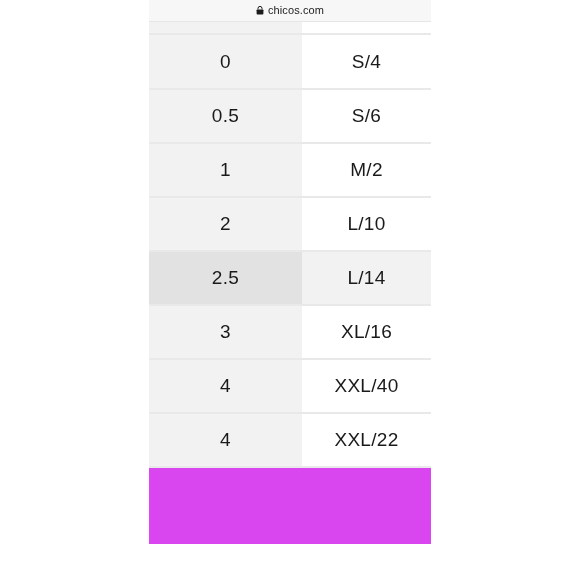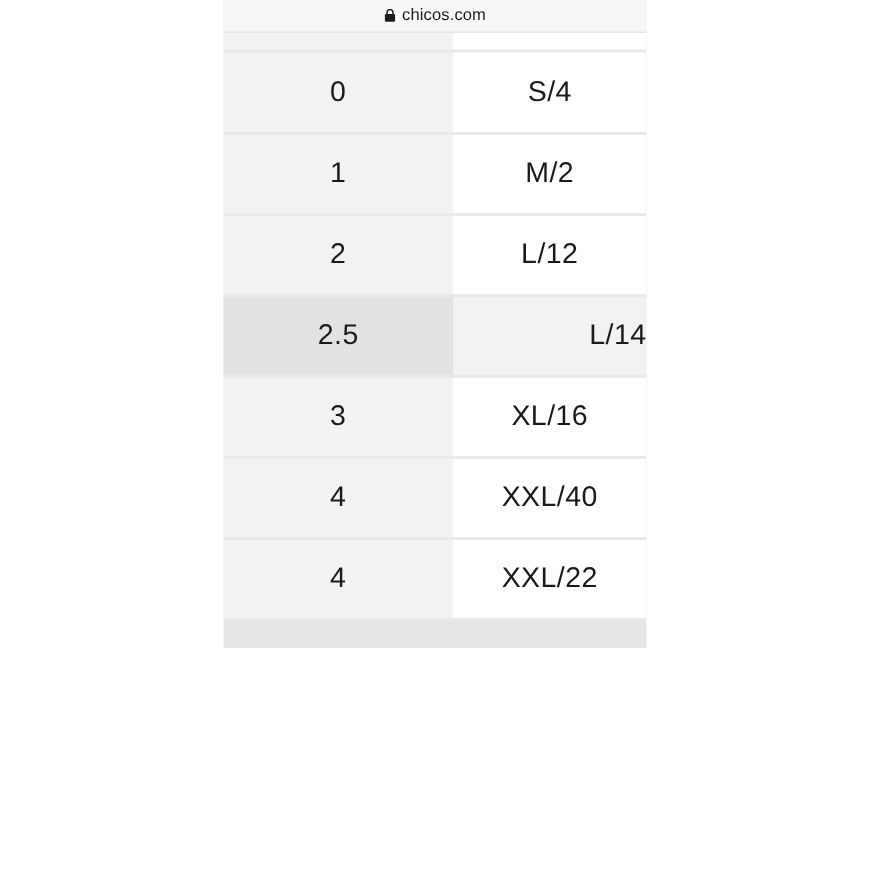--- a/index.html
+++ b/index.html
@@ -21,22 +21,22 @@
     height: 580px;
     background: #ffffff;
   }
 
   
   .viewport {
     position: absolute;
     left: 149px;
     top: 0;
     width: 282px;
-    height: 432px;
-    background: #e5e5e5;
+    height: 544px;
+    background: #d946ef;
     overflow: hidden;
   }
 
   
   .browser-bar {
     height: 22px;
     background: #f7f7f7;
     border-bottom: 1px solid #e6e6e6;
     display: flex;
     align-items: center;
@@ -82,21 +82,21 @@
     letter-spacing: 0.3px;
     border-bottom: 2px solid #e9e9e9;
     padding: 0;
     font-family: "Liberation Sans", sans-serif;
   }
   .col-numeric { width: 153px; background: #f2f2f2; }
   .col-alpha   { width: 129px; background: #ffffff; margin-top: 44px; }
 
   
   tr.is-selected .col-numeric { background: #e2e2e2; }
-  tr.is-selected .col-alpha   { background: #f2f2f2; text-align: right; }
+  tr.is-selected .col-alpha   { background: #f2f2f2; }
 
   
   .partial-row {
     height: 11px;
     display: flex;
     border-bottom: 2px solid #e9e9e9;
   }
   .partial-row .p-left  { width: 153px; background: #f2f2f2; }
   .partial-row .p-right { width: 129px; background: #ffffff; }
 </style>
@@ -126,26 +126,30 @@
         <div class="p-right"></div>
       </div>
 
       <table class="size-table">
         <tbody>
             <tr>
               <td class="col-numeric">0</td>
               <td class="col-alpha">S/4</td>
             </tr>
             <tr>
+              <td class="col-numeric">0.5</td>
+              <td class="col-alpha">S/6</td>
+            </tr>
+            <tr>
               <td class="col-numeric">1</td>
               <td class="col-alpha">M/2</td>
             </tr>
             <tr>
               <td class="col-numeric">2</td>
-              <td class="col-alpha">L/12</td>
+              <td class="col-alpha">L/10</td>
             </tr>
             <tr class="is-selected">
               <td class="col-numeric">2.5</td>
               <td class="col-alpha">L/14</td>
             </tr>
             <tr>
               <td class="col-numeric">3</td>
               <td class="col-alpha">XL/16</td>
             </tr>
             <tr>

